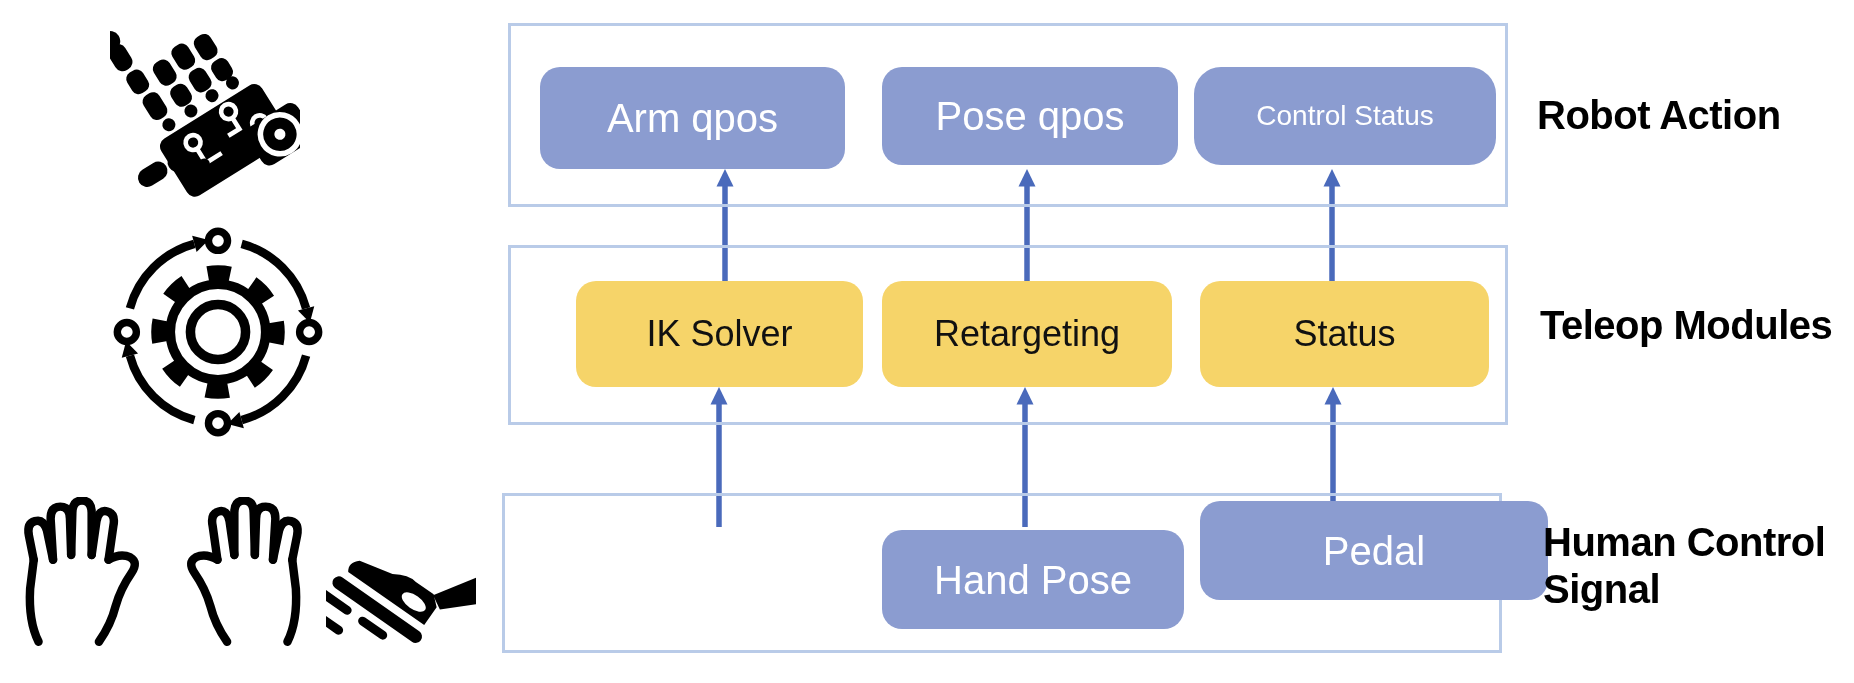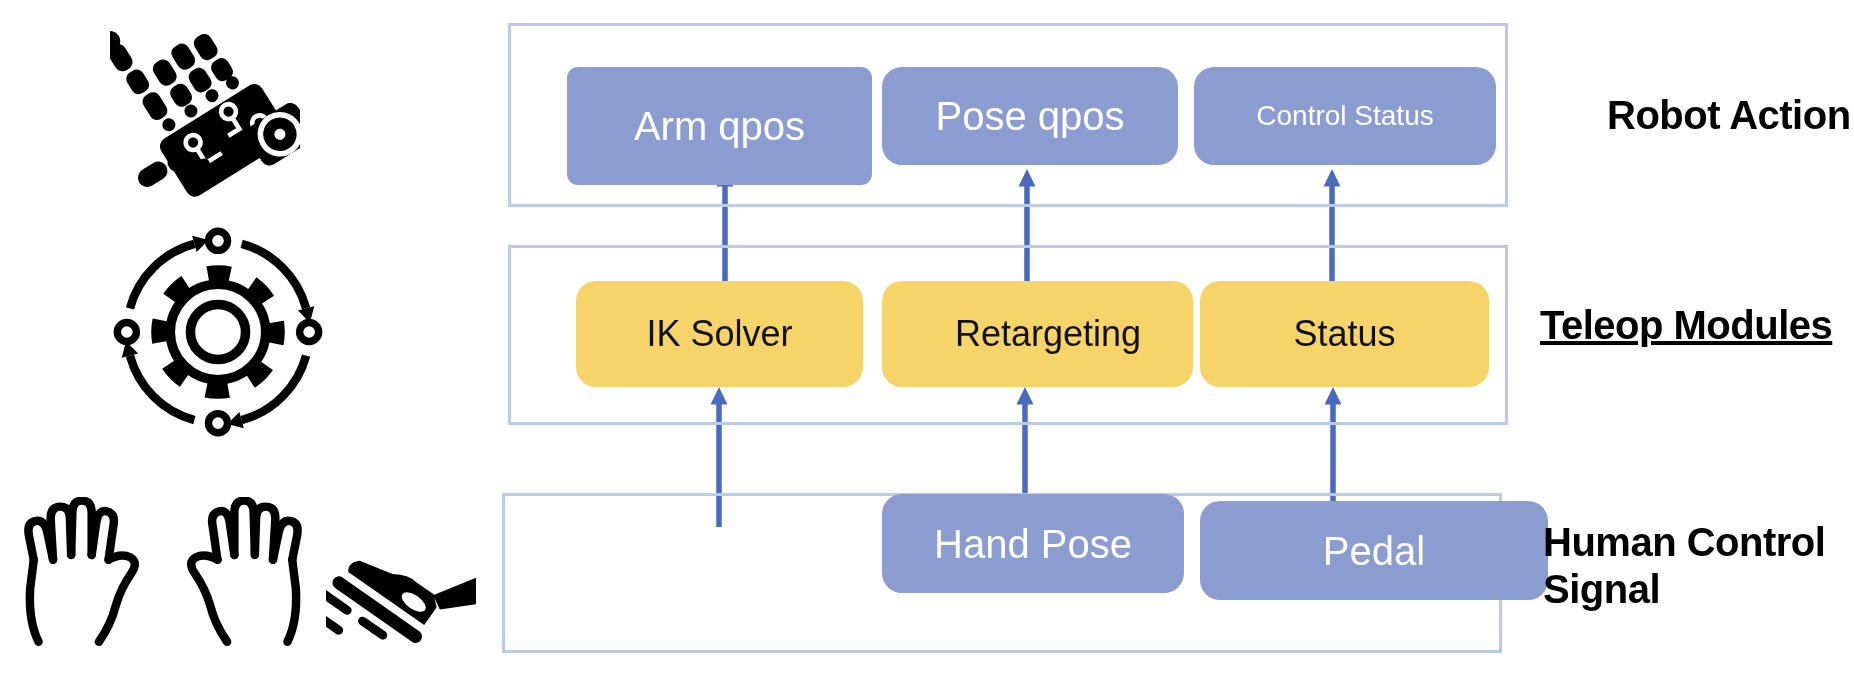--- a/index.html
+++ b/index.html
@@ -50,33 +50,33 @@
     <g>
       <line x1="1333" y1="527" x2="1333" y2="404" stroke="var(--arrow)" stroke-width="5.5"></line>
       <polygon points="1333,387 1324.5,404.5 1341.5,404.5" fill="var(--arrow)"></polygon>
     </g>
   </svg>
 
   <div class="container c-top"></div>
   <div class="container c-mid"></div>
   <div class="container c-bot"></div>
 
-  <div class="box blue" style="left:567px;top:67px;width:305px;height:118px;border-radius:11px;">Arm qpos</div>
+  <div class="box blue" style="left:540px;top:67px;width:305px;height:102px;">Arm qpos</div>
   <div class="box blue" style="left:882px;top:67px;width:296px;height:98px;">Pose qpos</div>
-  <div class="box blue small-text" style="left:1194px;top:67px;width:302px;height:98px;">Control Status</div>
+  <div class="box blue small-text" style="left:1194px;top:67px;width:302px;height:98px;border-radius:27px;">Control Status</div>
 
   <div class="box yellow" style="left:576px;top:281px;width:287px;height:106px;">IK Solver</div>
-  <div class="box yellow" style="left:882px;top:281px;width:290px;height:106px;padding-left:21px;">Retargeting</div>
+  <div class="box yellow" style="left:882px;top:281px;width:290px;height:106px;">Retargeting</div>
   <div class="box yellow" style="left:1200px;top:281px;width:289px;height:106px;">Status</div>
 
-  <div class="box blue" style="left:882px;top:494px;width:302px;height:99px;">Hand Pose</div>
+  <div class="box blue" style="left:882px;top:530px;width:302px;height:99px;">Hand Pose</div>
   <div class="box blue" style="left:1200px;top:501px;width:348px;height:99px;">Pedal</div>
 
-  <div class="row-label" style="left:1607px;top:92px;">Robot Action</div>
-  <div class="row-label" style="left:1540px;top:302px;text-decoration:underline;">Teleop Modules</div>
+  <div class="row-label" style="left:1537px;top:92px;">Robot Action</div>
+  <div class="row-label" style="left:1540px;top:302px;">Teleop Modules</div>
   <div class="row-label" style="left:1543px;top:519px;width:330px;">Human Control
 Signal</div>
 
   <div class="icon" style="left:110px;top:8px;width:190px;height:195px;">
     <svg viewBox="0 0 200 210">
       <g transform="rotate(-32 100 105)" fill="#000">
 
         <rect x="40" y="-2" width="20" height="30" rx="9"></rect>
         <circle cx="50" cy="-8" r="11"></circle>
         <rect x="42" y="32" width="20" height="26" rx="8"></rect>

